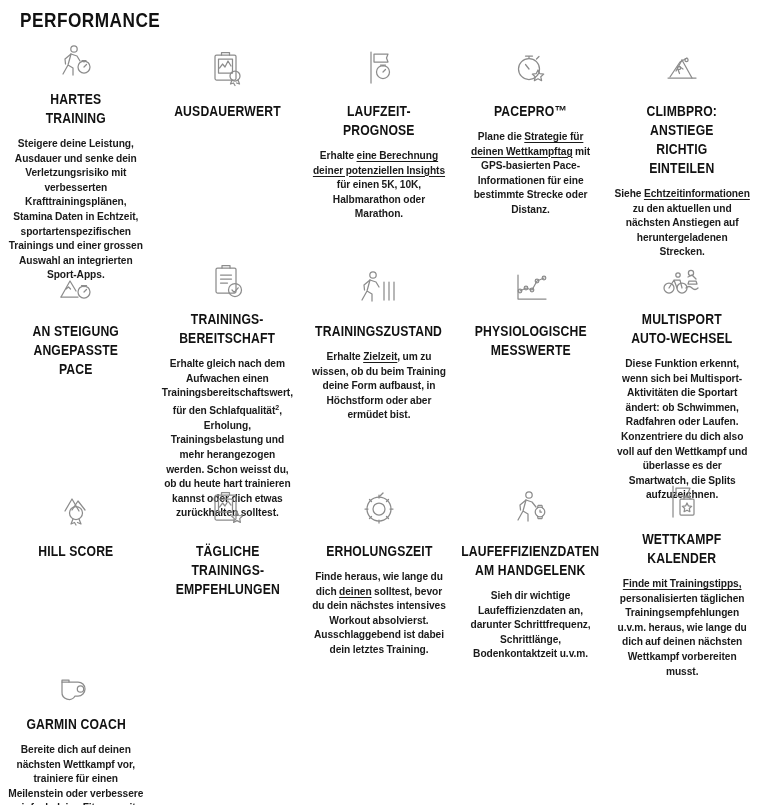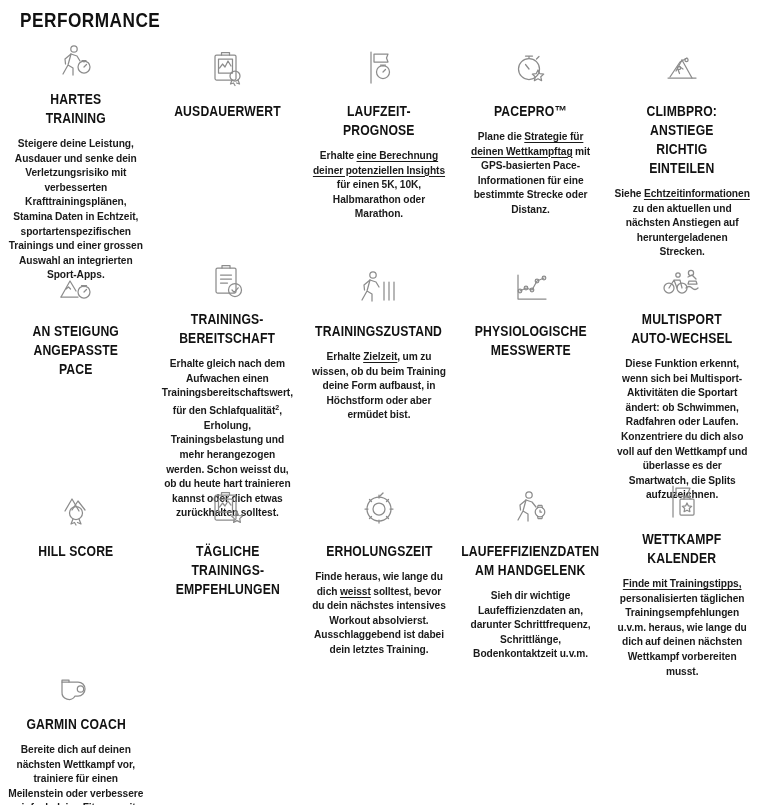--- a/index.html
+++ b/index.html
@@ -257,21 +257,21 @@
           <div class="icon-wrap">
             <svg width="48" height="44" viewBox="0 0 48 44" fill="none" stroke="#8c8c8c" stroke-width="1.25" stroke-linecap="round" stroke-linejoin="round">
               <circle cx="24" cy="23" r="12"></circle>
               <circle cx="24" cy="23" r="6"></circle>
               <path d="M24 9 v3 M24 34 v3 M10 23 h3 M35 23 h3"></path>
               <path d="M14.5 13.5 l2 2 M31.5 30.5 l2 2 M33.5 13.5 l-2 2 M16.5 30.5 l-2 2"></path>
               <path d="M24 11 L28 7"></path>
             </svg>
           </div>
           <div class="card-title">ERHOLUNGSZEIT</div>
-          <div class="card-body">Finde heraus, wie lange du dich <u>weisst</u> solltest, bevor du dein nächstes intensives Workout absolvierst. Ausschlaggebend ist dabei dein letztes Training.</div>
+          <div class="card-body">Finde heraus, wie lange du dich <u>deinen</u> solltest, bevor du dein nächstes intensives Workout absolvierst. Ausschlaggebend ist dabei dein letztes Training.</div>
         </div>
         <div class="cell">
           <div class="icon-wrap">
             <svg width="48" height="44" viewBox="0 0 48 44" fill="none" stroke="#8c8c8c" stroke-width="1.25" stroke-linecap="round" stroke-linejoin="round">
               <circle cx="22" cy="9" r="3.2"></circle>
               <path d="M19 14 L13 19 L13.5 24 M19 14 L25 16 L29 21"></path>
               <path d="M19 14 L16 25 L11 34 M16 25 L21 28 L21 35"></path>
               <circle cx="33" cy="26" r="4.8"></circle>
               <path d="M30.5 21.8 l.6 -2.4 h3.8 l.6 2.4 M30.5 30.2 l.6 2.4 h3.8 l.6 -2.4"></path>
               <path d="M33 24 v2 h1.6"></path>

